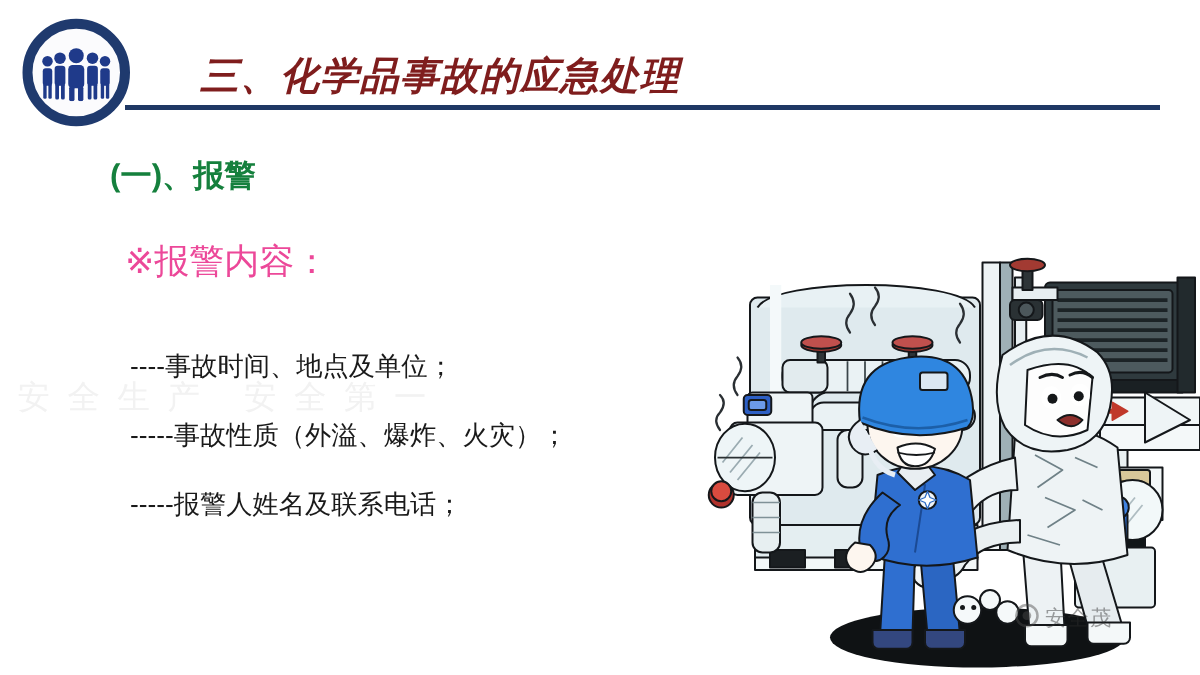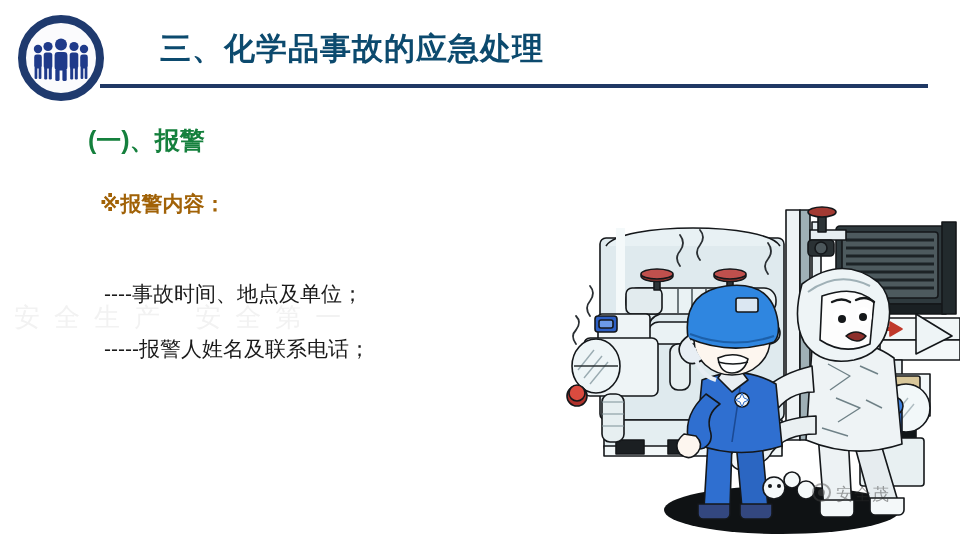--- a/index.html
+++ b/index.html
@@ -56,26 +56,27 @@
     position: absolute;
     left: 14px;
     top: 22px;
     width: 58px;
     height: 44px;
   }
 
   .slide-title {
     position: absolute;
     left: 160px;
-    top: 28px;
+    top: 40px;
     font-size: 31px;
     font-weight: bold;
-    color: #0c4a6e;
+    color: #7f1d1d;
     letter-spacing: 1px;
     white-space: nowrap;
+    font-style: italic;
   }
   .title-rule {
     position: absolute;
     left: 100px;
     top: 84px;
     width: 828px;
     height: 4px;
     background: #1f3864;
   }
 
@@ -86,23 +87,23 @@
     top: 124px;
     font-size: 25px;
     font-weight: bold;
     color: #15803d;
     white-space: nowrap;
   }
   .content-label {
     position: absolute;
     left: 100px;
     top: 190px;
-    font-size: 21px;
-    font-weight: bold;
-    color: #a16207;
+    font-size: 28px;
+    font-weight: normal;
+    color: #ec4899;
     white-space: nowrap;
   }
 
   .bullet-list {
     position: absolute;
     left: 104px;
     top: 259px;
     width: 470px;
     margin-top: 24px;
   }
@@ -211,20 +212,21 @@
 
   <div class="slide-title">三、化学品事故的应急处理</div>
   <div class="title-rule"></div>
 
   <div class="section-heading">(一)、报警</div>
 
   <div class="content-label">※报警内容：</div>
 
   <div class="bullet-list">
     <div class="bullet-item">----事故时间、地点及单位；</div>
+    <div class="bullet-item">-----事故性质（外溢、爆炸、火灾）；</div>
     <div class="bullet-item">-----报警人姓名及联系电话；</div>
   </div>
 
   <div class="illustration">
     <svg class="illu-svg" viewBox="0 0 400 352">
       <defs>
         <clipPath id="clipAll">
             <rect x="0" y="0" width="400" height="352"></rect>
           </clipPath>
       </defs>

